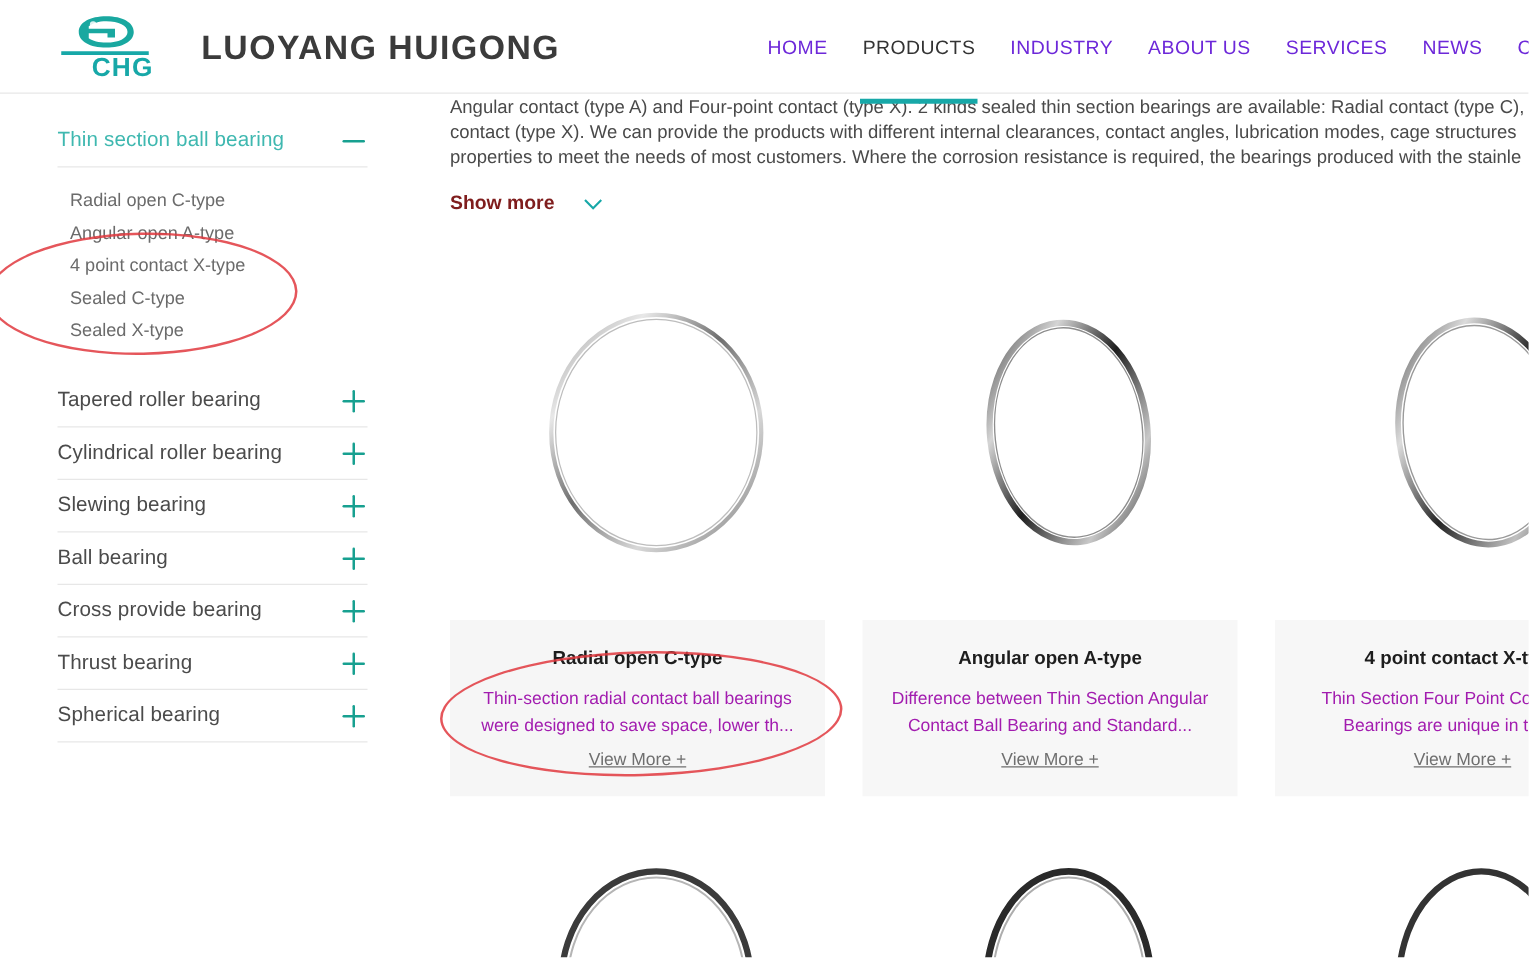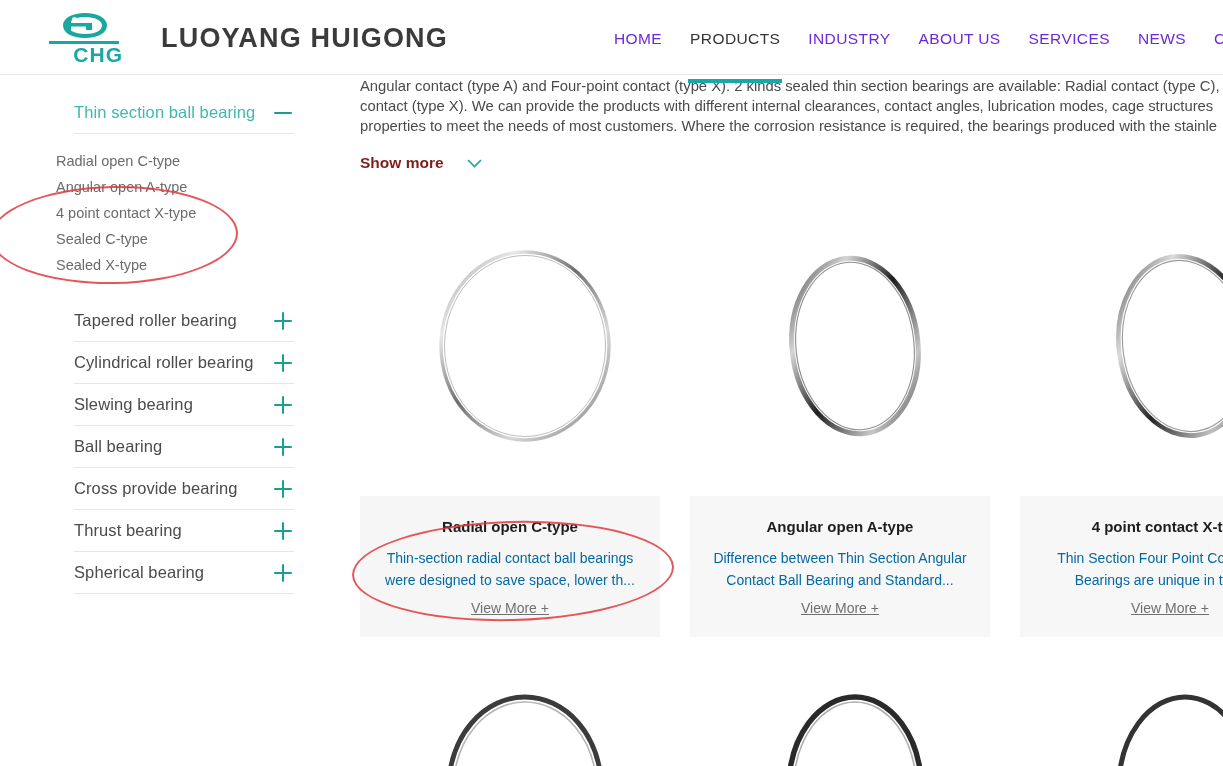--- a/index.html
+++ b/index.html
@@ -121,21 +121,20 @@
   #sidebar {
     position: absolute;
     left: 46px;
     top: 92px;
     width: 248px;
   }
 
   .cat {
     position: relative;
     border-bottom: 1px solid #e7e7e7;
-    margin-left: 28px;
   }
   .cat-head {
     display: flex;
     align-items: center;
     justify-content: space-between;
     height: 41px;
     cursor: pointer;
   }
   .cat-label {
     font-size: 16.5px;
@@ -239,21 +238,21 @@
   .card-title {
     font-size: 15px;
     font-weight: bold;
     color: #1d1d1d;
     margin-bottom: 12px;
     white-space: nowrap;
   }
   .card-desc {
     font-size: 14px;
     line-height: 22px;
-    color: #0369a1;
+    color: #a21caf;
     margin-bottom: 8px;
   }
   .card-link {
     font-size: 14px;
     color: #6f6f6f;
     text-decoration: underline;
     cursor: pointer;
     display: inline-block;
   }
 

